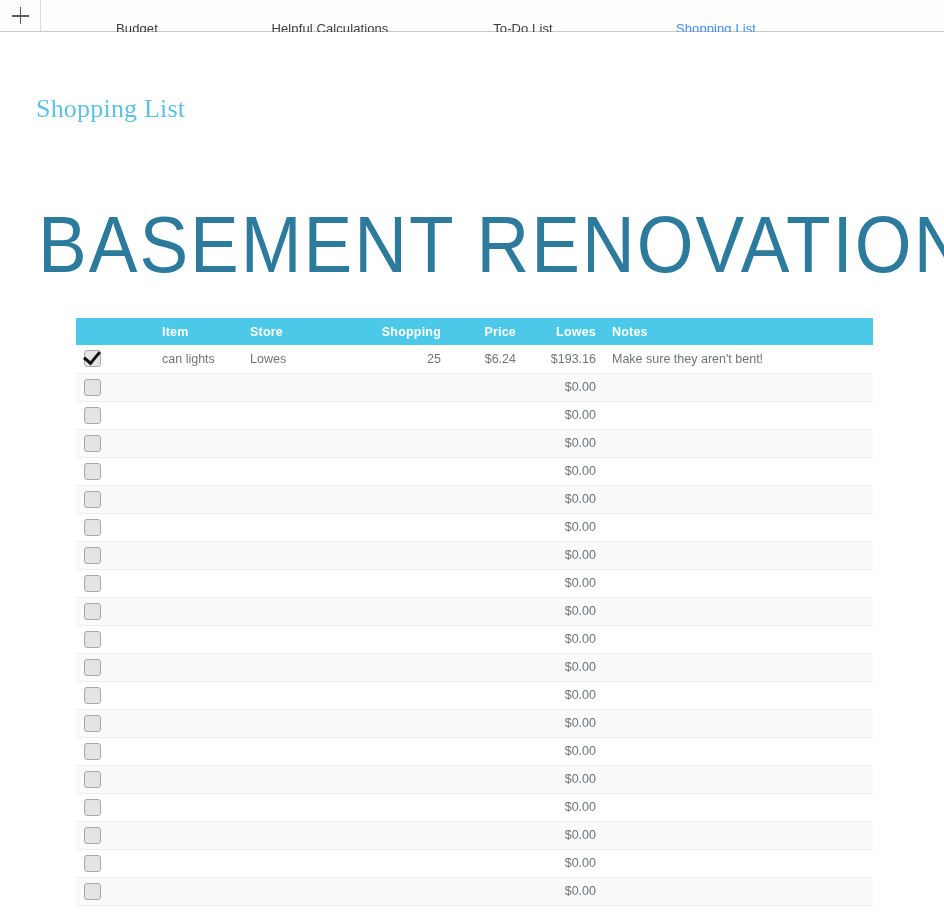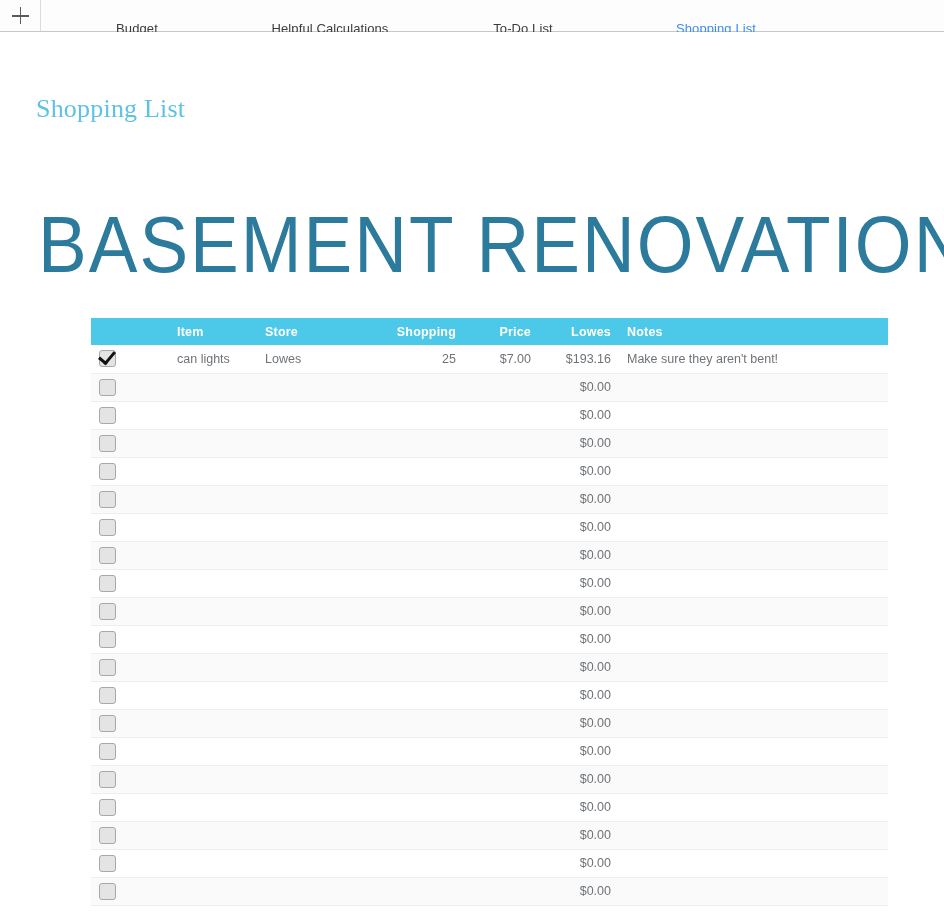--- a/index.html
+++ b/index.html
@@ -99,21 +99,21 @@
     color: #2c7b9c;
     letter-spacing: 2px;
     white-space: nowrap;
     transform: scaleY(1.08);
     transform-origin: left top;
   }
 
   
   .table-wrap {
     position: absolute;
-    left: 91px;
+    left: 76px;
     top: 286px;
     width: 797px;
   }
   table.shop {
     width: 797px;
     border-collapse: collapse;
     table-layout: fixed;
     font-size: 12.5px;
   }
   table.shop th {
@@ -210,21 +210,21 @@
             <th class="c-total num">Lowes</th>
             <th class="c-notes">Notes</th>
           </tr>
       </thead>
       <tbody id="body-rows">
           <tr class="even">
             <td class="c-check"><span class="cbox checked"></span></td>
             <td class="c-item">can lights</td>
             <td class="c-store">Lowes</td>
             <td class="c-quantity num">25</td>
-            <td class="c-price num">$7.00</td>
+            <td class="c-price num">$6.24</td>
             <td class="c-total num">$193.16</td>
             <td class="c-notes">Make sure they aren't bent!</td>
           </tr>
           <tr class="odd">
             <td class="c-check"><span class="cbox"></span></td>
             <td class="c-item"></td>
             <td class="c-store"></td>
             <td class="c-quantity num"></td>
             <td class="c-price num"></td>
             <td class="c-total num">$0.00</td>

